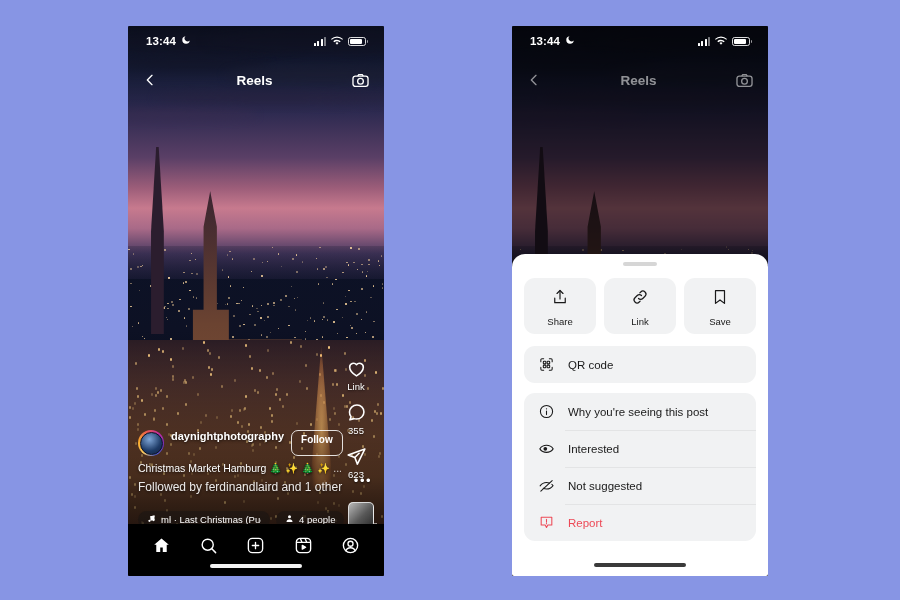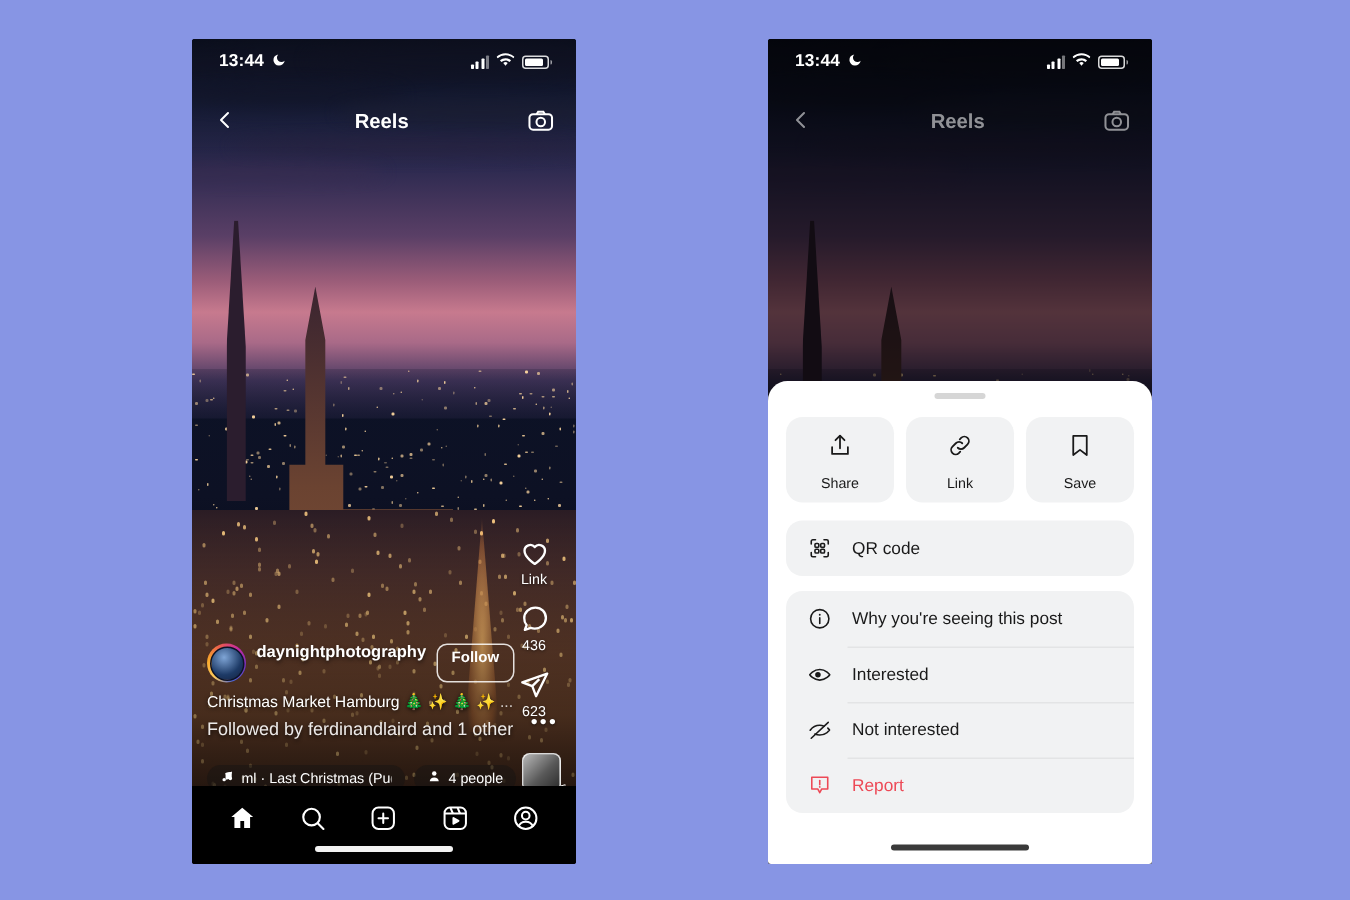--- a/index.html
+++ b/index.html
@@ -816,21 +816,21 @@
       <div class="rail-item">
         <svg width="21" height="21" viewBox="0 0 24 24" fill="none" stroke="#fff" stroke-width="1.8" stroke-linejoin="round">
             <path d="M12 20.5s-7.8-4.9-7.8-10a4.4 4.4 0 0 1 7.8-2.8 4.4 4.4 0 0 1 7.8 2.8c0 5.1-7.8 10-7.8 10z"></path>
           </svg>
         <span class="rail-label">Link</span>
       </div>
       <div class="rail-item">
         <svg width="21" height="21" viewBox="0 0 24 24" fill="none" stroke="#fff" stroke-width="1.8" stroke-linejoin="round">
             <path d="M20.5 11.5c0 4.4-3.8 8-8.5 8a9.6 9.6 0 0 1-3-.5l-4.5 1.4 1.3-3.6a7.7 7.7 0 0 1-1.8-5.3c0-4.4 3.8-8 8.5-8s8 3.6 8 8z"></path>
           </svg>
-        <span class="rail-label">436</span>
+        <span class="rail-label">355</span>
       </div>
       <div class="rail-item">
         <svg width="21" height="21" viewBox="0 0 24 24" fill="none" stroke="#fff" stroke-width="1.8" stroke-linejoin="round">
             <path d="M21.5 3.5L2.5 10.2l7.6 2.9 2.9 7.6z"></path>
             <path d="M10.1 13.1l5.4-5.4"></path>
           </svg>
         <span class="rail-label">623</span>
       </div>
     </div>
 
@@ -1572,21 +1572,21 @@
           <span class="row-label">Interested</span>
         </div>
         <div class="row">
           <span class="row-ico">
             <svg width="17" height="17" viewBox="0 0 24 24" fill="none" stroke="#1a1a1a" stroke-width="1.5" stroke-linejoin="round" stroke-linecap="round">
                 <path d="M3 12.5S6.4 7.8 12 7.8c1.5 0 2.8.3 4 .8"></path>
                 <path d="M19.6 10.4c1 .9 1.6 1.8 1.6 1.8s-3.4 4.8-9.2 4.8c-1.8 0-3.3-.4-4.6-1"></path>
                 <path d="M4 20L20 5"></path>
               </svg>
           </span>
-          <span class="row-label">Not interested</span>
+          <span class="row-label">Not suggested</span>
         </div>
         <div class="row danger">
           <span class="row-ico">
             <svg width="17" height="17" viewBox="0 0 24 24" fill="none" stroke="#ed4956" stroke-width="1.5" stroke-linecap="round" stroke-linejoin="round">
                 <path d="M4.5 4.5h15v11h-5.6L12 19l-1.9-3.5H4.5z"></path>
                 <path d="M12 7.6v4"></path>
                 <circle cx="12" cy="13.6" r=".85" fill="#ed4956" stroke="none"></circle>
               </svg>
           </span>
           <span class="row-label">Report</span>

